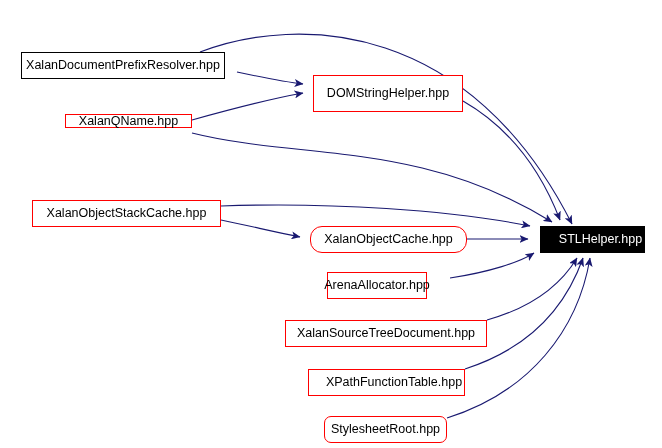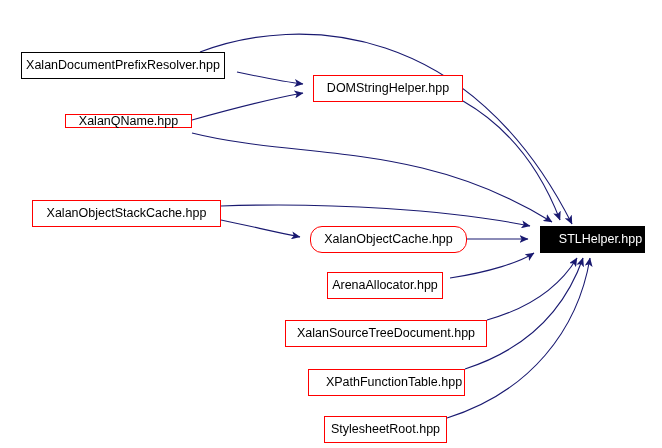--- a/index.html
+++ b/index.html
@@ -72,42 +72,42 @@
         <path d="M 487,320 C 530,308 560,286 577,258" marker-end="url(#arrow)"></path>
         <path d="M 465,369 C 530,348 566,306 583,258" marker-end="url(#arrow)"></path>
         <path d="M 447,418 C 530,392 578,330 590,258" marker-end="url(#arrow)"></path>
       </g>
   </svg>
 
   <div id="node-layer">
       <div class="node black-border" style="left: 21px; top: 52px; width: 204px; height: 27px;">
         <span>XalanDocumentPrefixResolver.hpp</span>
       </div>
-      <div class="node" style="left: 313px; top: 75px; width: 150px; height: 27px;">
+      <div class="node" style="left: 313px; top: 75px; width: 150px; height: 37px;">
         <span>DOMStringHelper.hpp</span>
       </div>
       <div class="node" style="left: 65px; top: 114px; width: 127px; height: 14px;">
         <span>XalanQName.hpp</span>
       </div>
       <div class="node" style="left: 32px; top: 200px; width: 189px; height: 27px;">
         <span>XalanObjectStackCache.hpp</span>
       </div>
       <div class="node" style="left: 310px; top: 226px; width: 157px; height: 27px; border-radius: 12px;">
         <span>XalanObjectCache.hpp</span>
       </div>
       <div class="node filled" style="left: 540px; top: 226px; width: 105px; height: 27px;">
         <span>STLHelper.hpp</span>
       </div>
-      <div class="node" style="left: 327px; top: 272px; width: 116px; height: 27px;">
+      <div class="node" style="left: 327px; top: 272px; width: 100px; height: 27px;">
         <span>ArenaAllocator.hpp</span>
       </div>
       <div class="node" style="left: 285px; top: 320px; width: 202px; height: 27px;">
         <span>XalanSourceTreeDocument.hpp</span>
       </div>
       <div class="node" style="left: 308px; top: 369px; width: 157px; height: 27px; padding-left: 15px;">
         <span>XPathFunctionTable.hpp</span>
       </div>
-      <div class="node" style="left: 324px; top: 416px; width: 123px; height: 27px;">
+      <div class="node" style="left: 324px; top: 416px; width: 123px; height: 27px; border-radius: 7px;">
         <span>StylesheetRoot.hpp</span>
       </div>
     </div>
 
 </div>
 
 </body></html>

